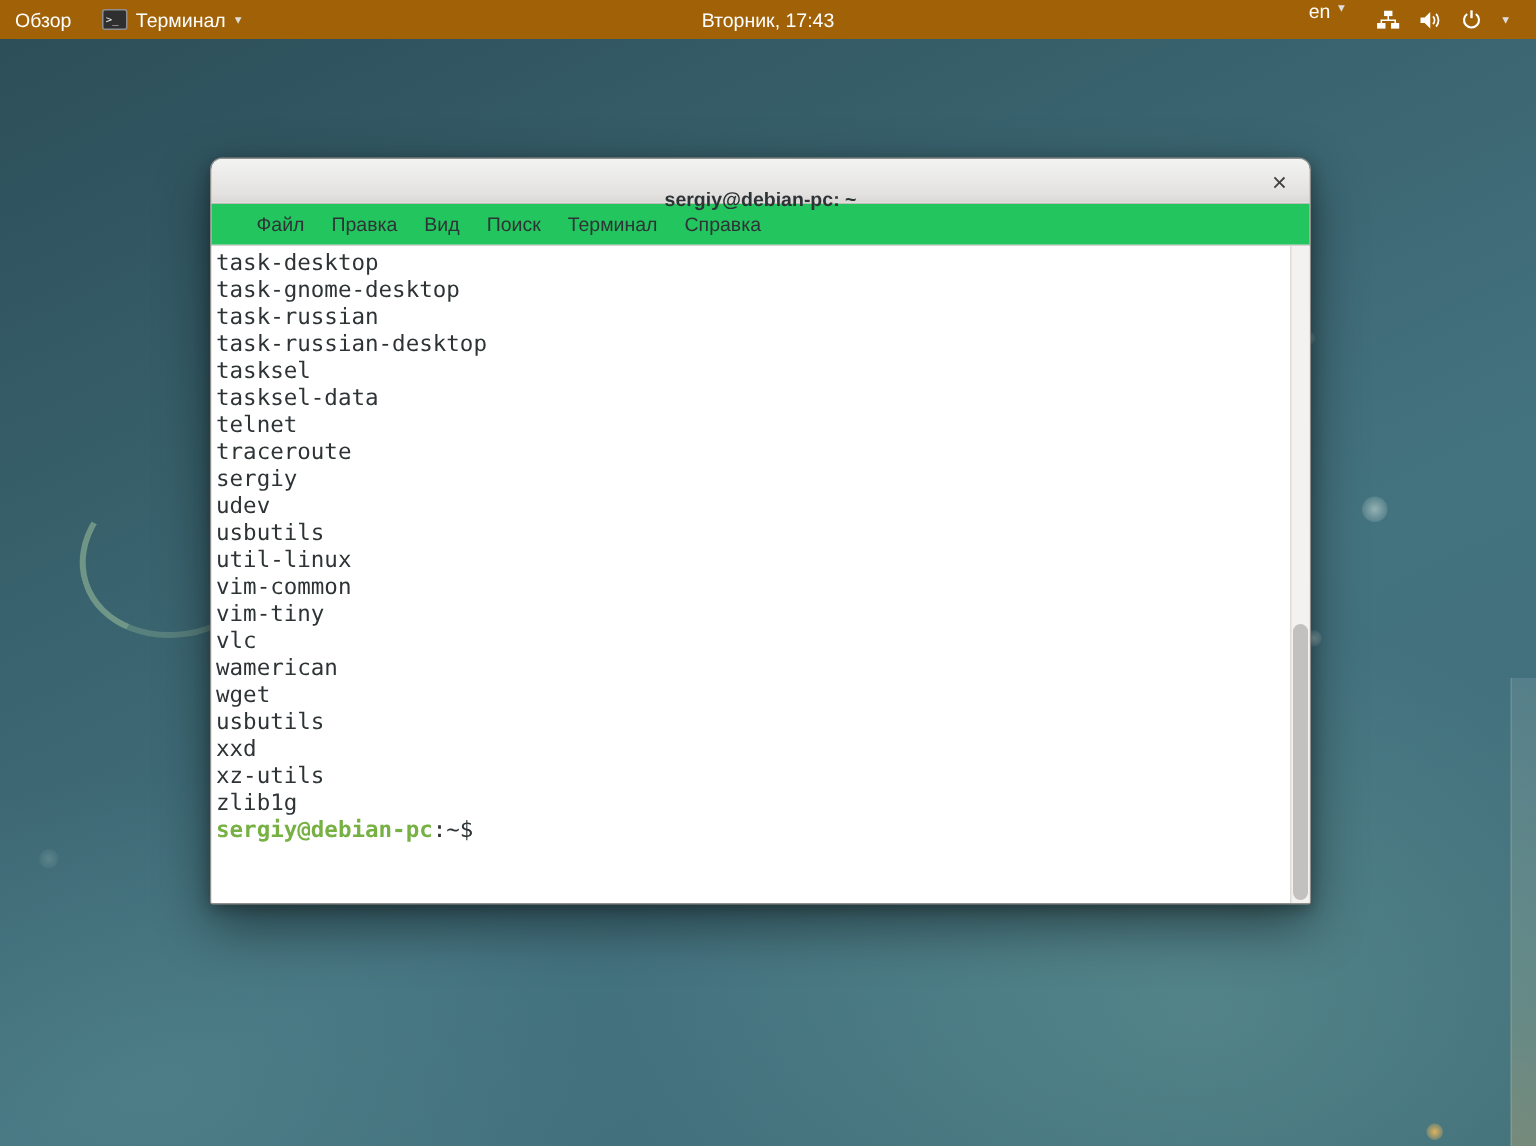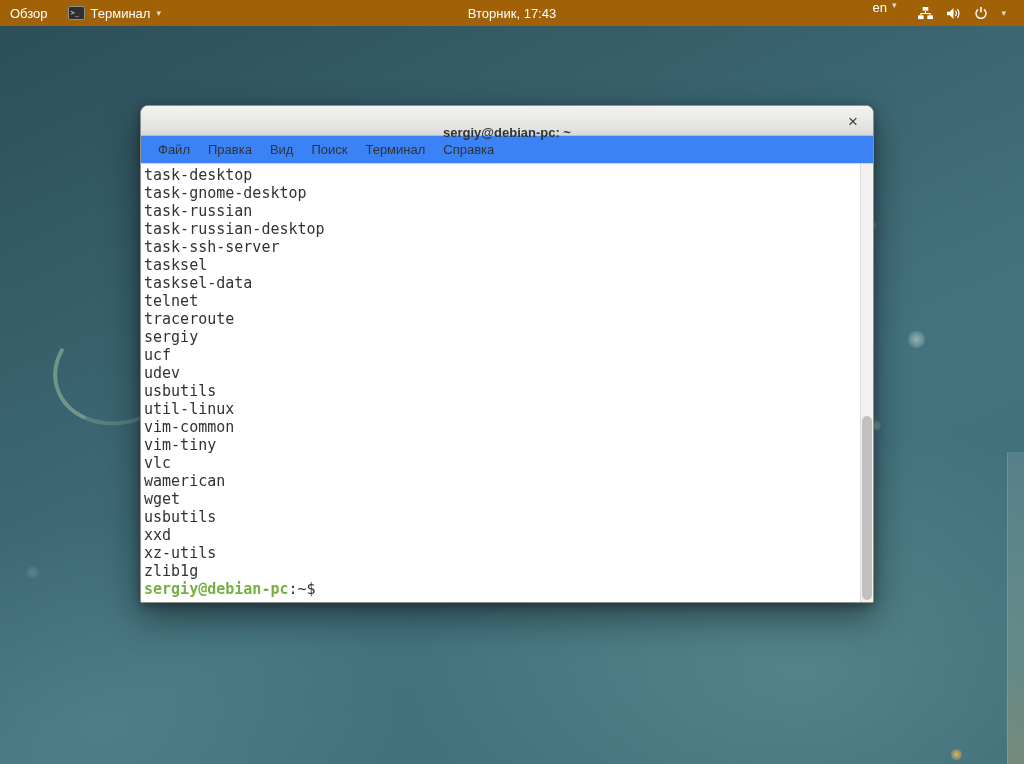--- a/index.html
+++ b/index.html
@@ -70,22 +70,22 @@
     border-radius:7px 7px 0 0;
     display:flex; align-items:center; justify-content:center; position:relative;
   }
   .title { font-size:13px; font-weight:bold; color:#2e3436;margin-top:24px; }
   .close-btn {
     position:absolute; right:8px; top:3px; width:24px; height:24px;
     background:none; border:none; font-size:17px; color:#44413c; line-height:1;
     display:flex; align-items:center; justify-content:center; cursor:default; font-family:inherit;
   }
   .menubar {
-    height:28px; flex:0 0 28px; background:#3b82f6; border-bottom:1px solid #d6d5d3;
-    display:flex; align-items:center; padding-left:8px; font-size:13px; color:#2e3436;
+    height:28px; flex:0 0 28px; background:#22c55e; border-bottom:1px solid #d6d5d3;
+    display:flex; align-items:center; padding-left:21px; font-size:13px; color:#2e3436;
   }
   .menu-item { padding:5px 9px; }
   .term-area {
     flex:1 1 auto; background:#ffffff; position:relative; overflow:hidden;
     font-family:"DejaVu Sans Mono", monospace; font-size:15px; line-height:18px; color:#2e3436;
     padding:2px 16px 0 3px;
   }
   .term-line { white-space:pre; }
   .prompt-line { white-space:pre; }
   .prompt-user { color:#77b043; font-weight:bold; }
@@ -164,27 +164,25 @@
     <span class="menu-item">Поиск</span>
     <span class="menu-item">Терминал</span>
     <span class="menu-item">Справка</span>
   </div>
   <div class="term-area">
     <div>
         <div class="term-line">task-desktop</div>
         <div class="term-line">task-gnome-desktop</div>
         <div class="term-line">task-russian</div>
         <div class="term-line">task-russian-desktop</div>
-        <div class="term-line">task-ssh-server</div>
         <div class="term-line">tasksel</div>
         <div class="term-line">tasksel-data</div>
         <div class="term-line">telnet</div>
         <div class="term-line">traceroute</div>
         <div class="term-line">sergiy</div>
-        <div class="term-line">ucf</div>
         <div class="term-line">udev</div>
         <div class="term-line">usbutils</div>
         <div class="term-line">util-linux</div>
         <div class="term-line">vim-common</div>
         <div class="term-line">vim-tiny</div>
         <div class="term-line">vlc</div>
         <div class="term-line">wamerican</div>
         <div class="term-line">wget</div>
         <div class="term-line">usbutils</div>
         <div class="term-line">xxd</div>

